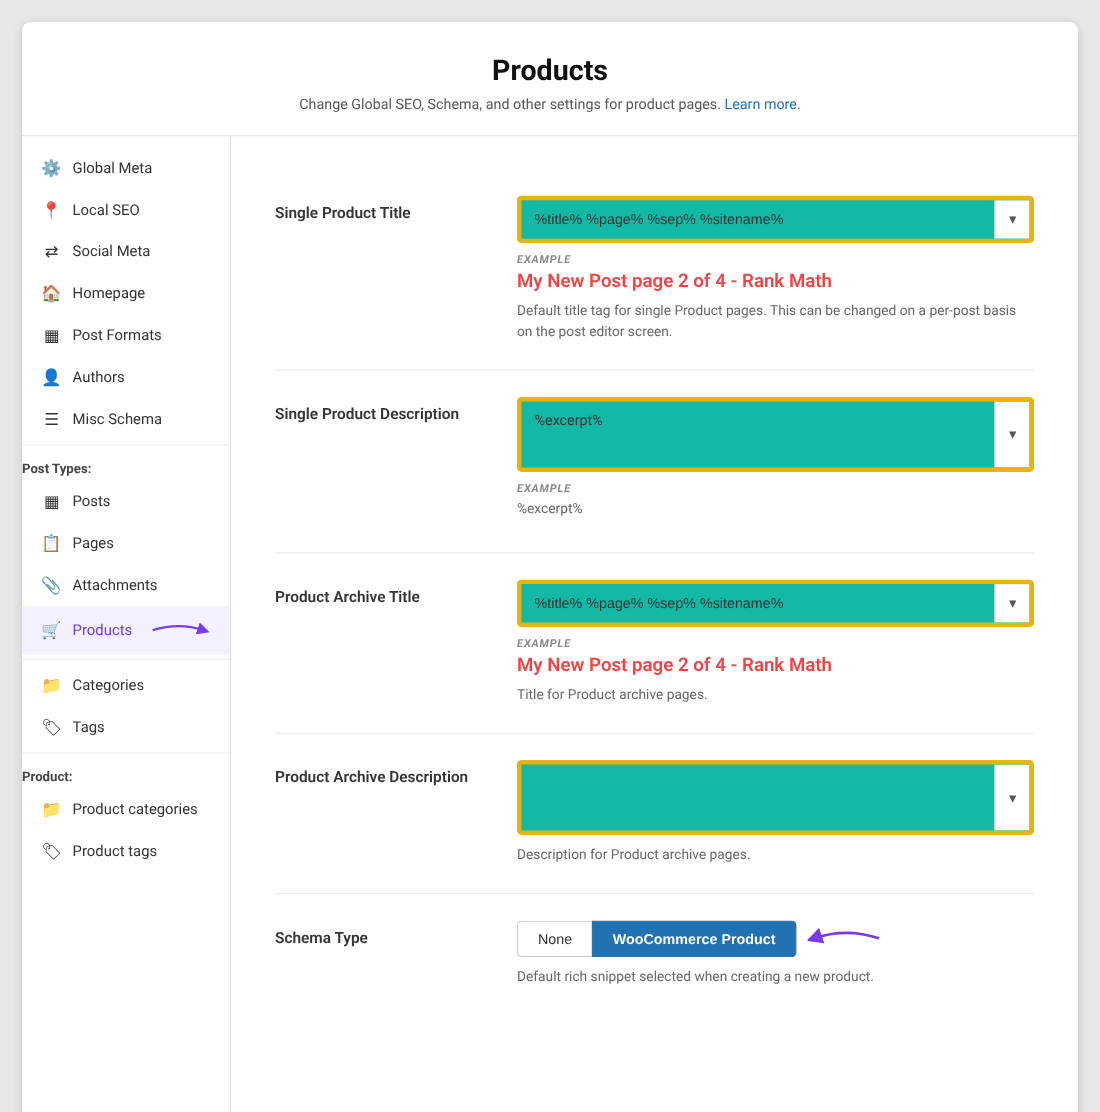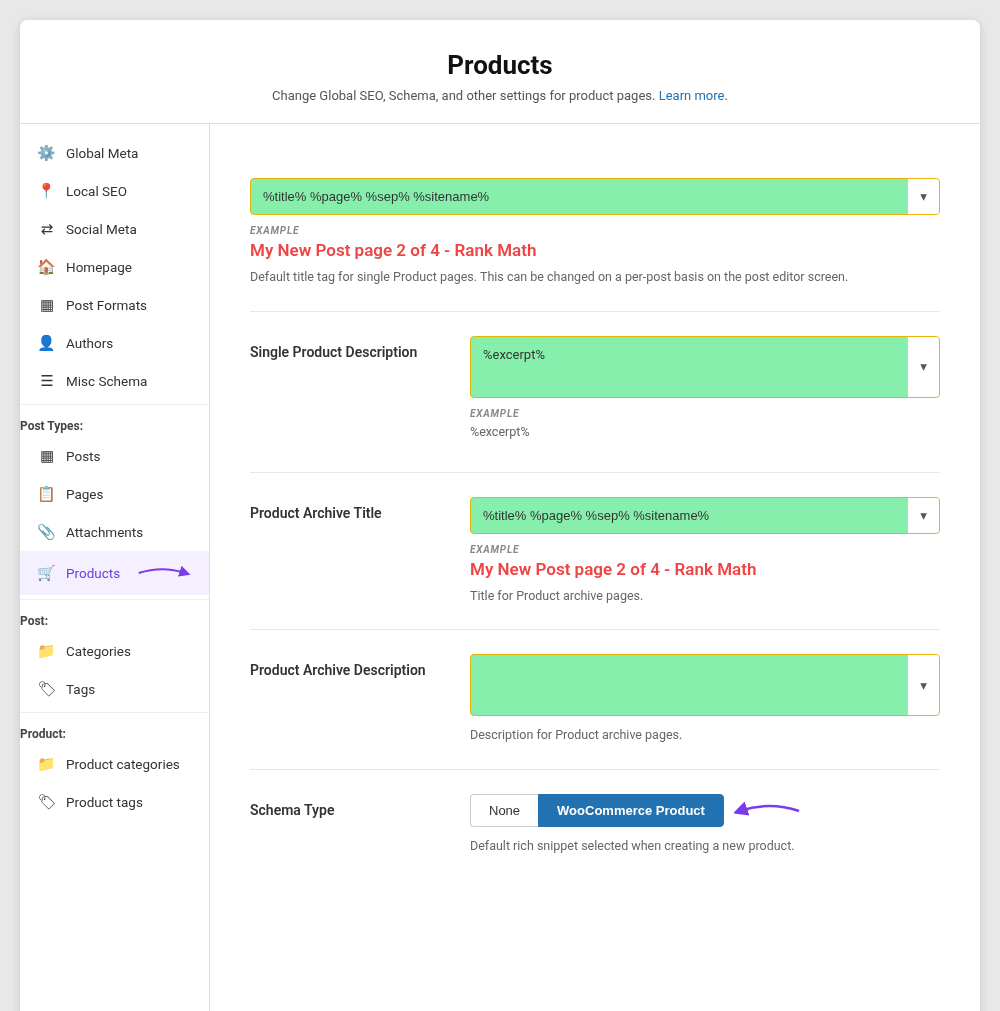--- a/index.html
+++ b/index.html
@@ -114,24 +114,24 @@
       font-size: 14px;
       font-weight: 600;
       color: #333;
       padding-top: 8px;
     }
     .form-field {
       flex: 1;
     }
     .input-with-btn {
       display: flex;
-      border: 1px solid #eab308;
+      border: 4px solid #eab308;
       border-radius: 4px;
       overflow: hidden;
-      background: #86efac;
+      background: #14b8a6;
     }
     .input-with-btn input {
       flex: 1;
       border: none;
       outline: none;
       padding: 10px 12px;
       font-size: 13px;
       color: #333;
       background: transparent;
     }
@@ -286,21 +286,20 @@
           <defs>
             <marker id="arrowhead" markerWidth="6" markerHeight="6" refX="3" refY="3" orient="auto">
               <path d="M0,0 L6,3 L0,6 Z" fill="#7c3aed"></path>
             </marker>
           </defs>
           <path d="M 5,12 Q 30,4 54,12" stroke="#7c3aed" stroke-width="2" fill="none" marker-end="url(#arrowhead)"></path>
         </svg>
       </a>
 
       <div class="sidebar-divider"></div>
-      <div class="sidebar-section-label">Post:</div>
 
       <a class="sidebar-item">
         <span class="icon">📁</span>
         <span>Categories</span>
       </a>
       <a class="sidebar-item">
         <span class="icon">🏷</span>
         <span>Tags</span>
       </a>
 
@@ -314,20 +313,21 @@
       <a class="sidebar-item">
         <span class="icon">🏷</span>
         <span>Product tags</span>
       </a>
 
     </div>
 
     <div class="main-content">
 
       <div class="form-row">
+        <div class="form-label">Single Product Title</div>
         <div class="form-field">
           <div class="input-with-btn">
             <input type="text" value="%title% %page% %sep% %sitename%" style="">
             <button class="dropdown-btn">▾</button>
           </div>
           <div class="example-label">EXAMPLE</div>
           <a class="example-link" href="#">My New Post page 2 of 4 - Rank Math</a>
           <p class="help-text">Default title tag for single Product pages. This can be changed on a per-post basis on the post editor screen.</p>
         </div>
       </div>

